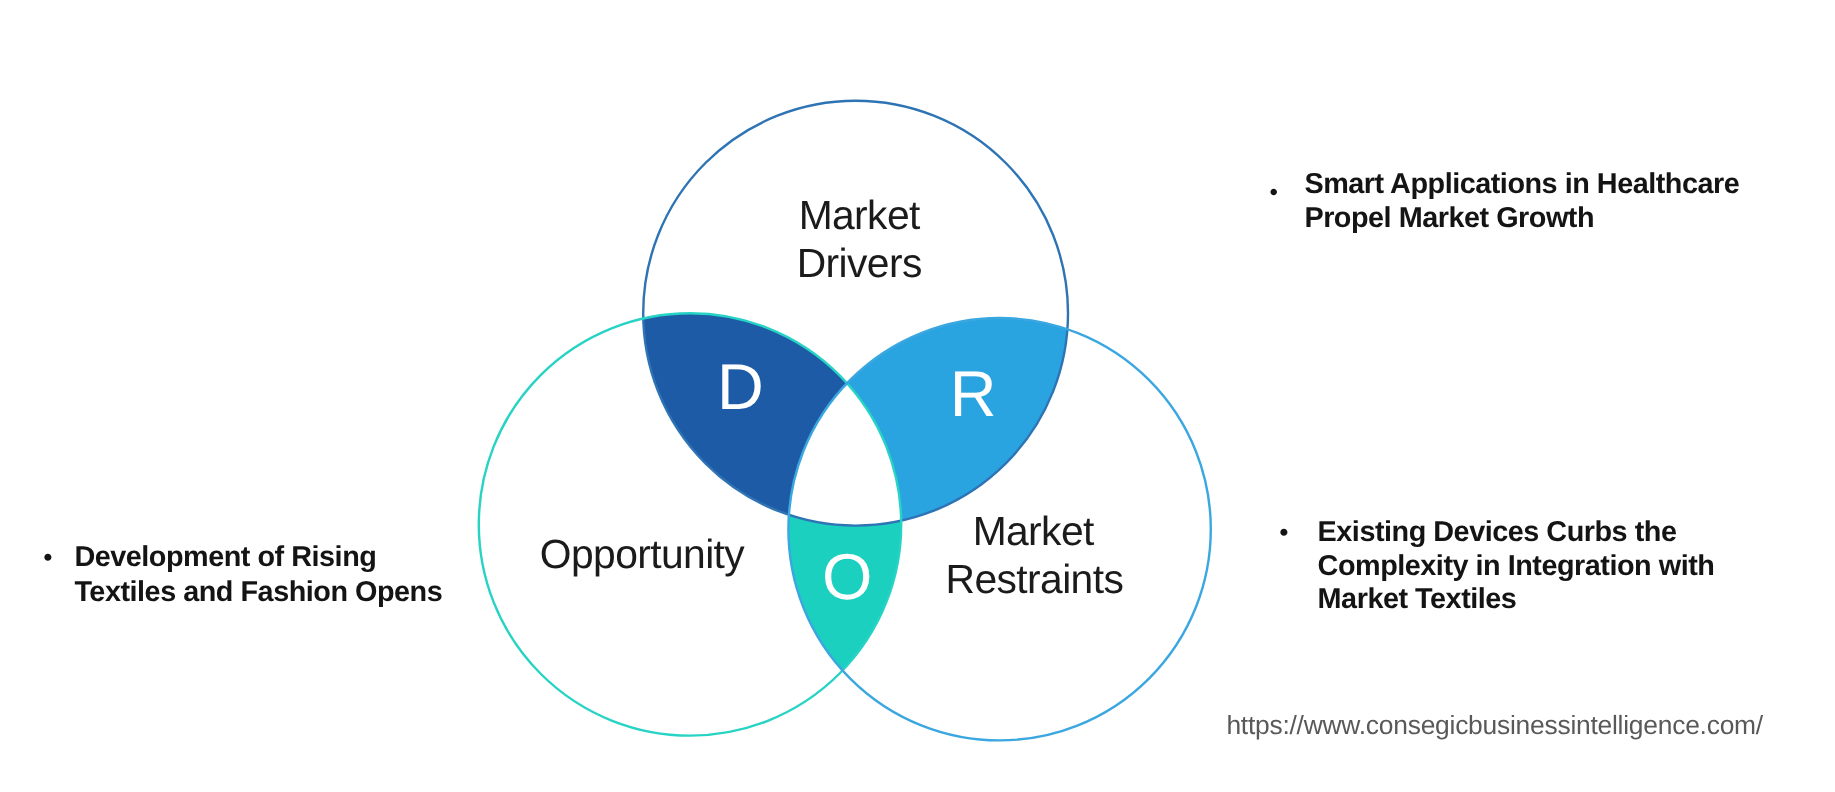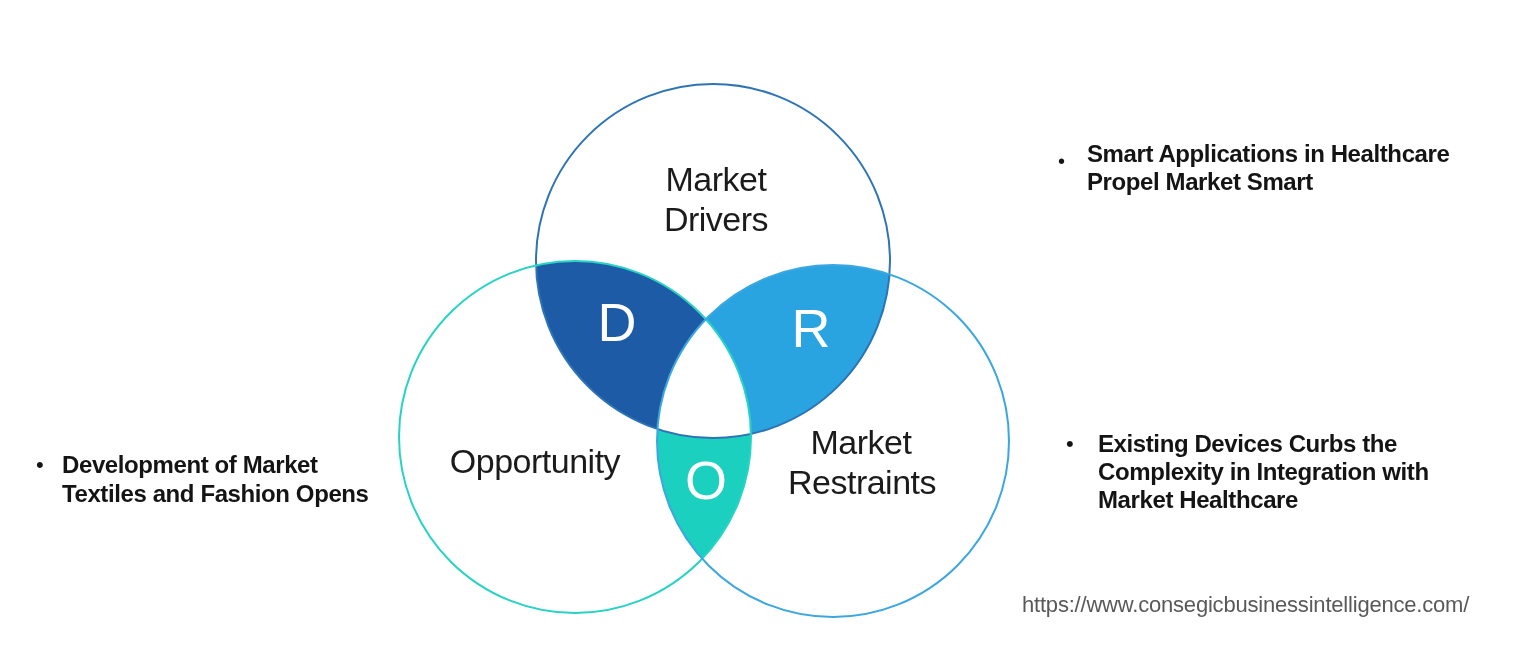--- a/index.html
+++ b/index.html
@@ -111,37 +111,37 @@
     <text class="circle-label" x="862" y="478" text-anchor="middle">Restraints</text>
 
     <text class="overlap-letter" x="617" y="325" text-anchor="middle" fill="#FFFFFF">D</text>
     <text class="overlap-letter" x="811" y="331" text-anchor="middle" fill="#FFFFFF">R</text>
     <text class="overlap-letter" x="706" y="483" text-anchor="middle" fill="#FFFFFF">O</text>
   </svg>
 
   <div class="bullet bullet--left">
     <span class="marker">•</span>
     <div class="lines">
-      <div>Development of Market</div>
+      <div>Development of Rising</div>
       <div>Textiles and Fashion Opens</div>
     </div>
   </div>
 
   <div class="bullet bullet--tr">
     <span class="marker">•</span>
     <div class="lines">
       <div>Smart Applications in Healthcare</div>
-      <div>Propel Market Smart</div>
+      <div>Propel Market Growth</div>
     </div>
   </div>
 
   <div class="bullet bullet--br">
     <span class="marker">•</span>
     <div class="lines">
       <div>Existing Devices Curbs the</div>
       <div>Complexity in Integration with</div>
-      <div>Market Healthcare</div>
+      <div>Market Textiles</div>
     </div>
   </div>
 
   <div class="source-url">https://www.consegicbusinessintelligence.com/</div>
 
 </div>
 
 </body></html>

